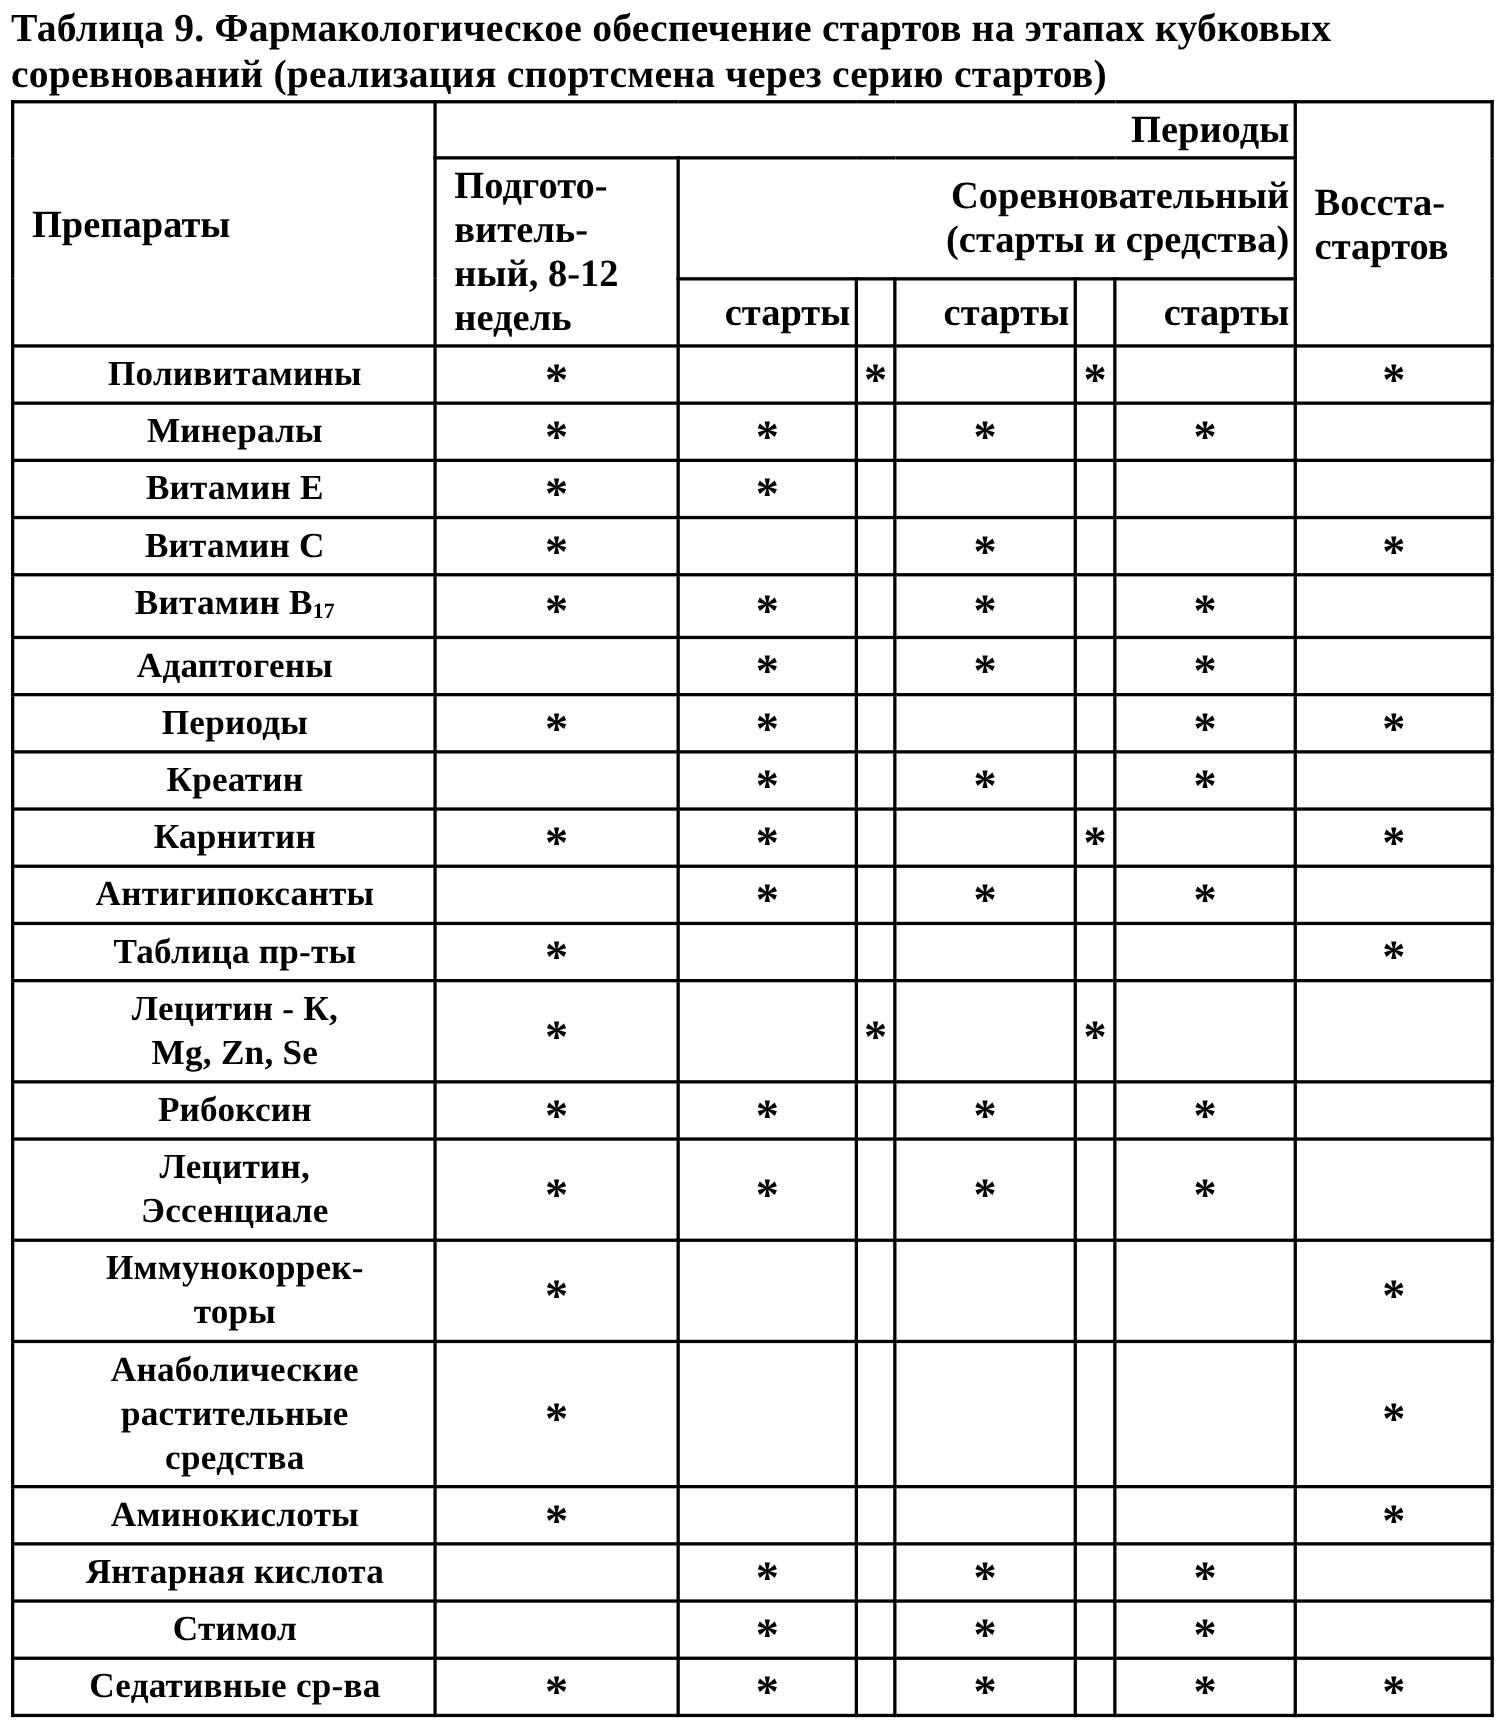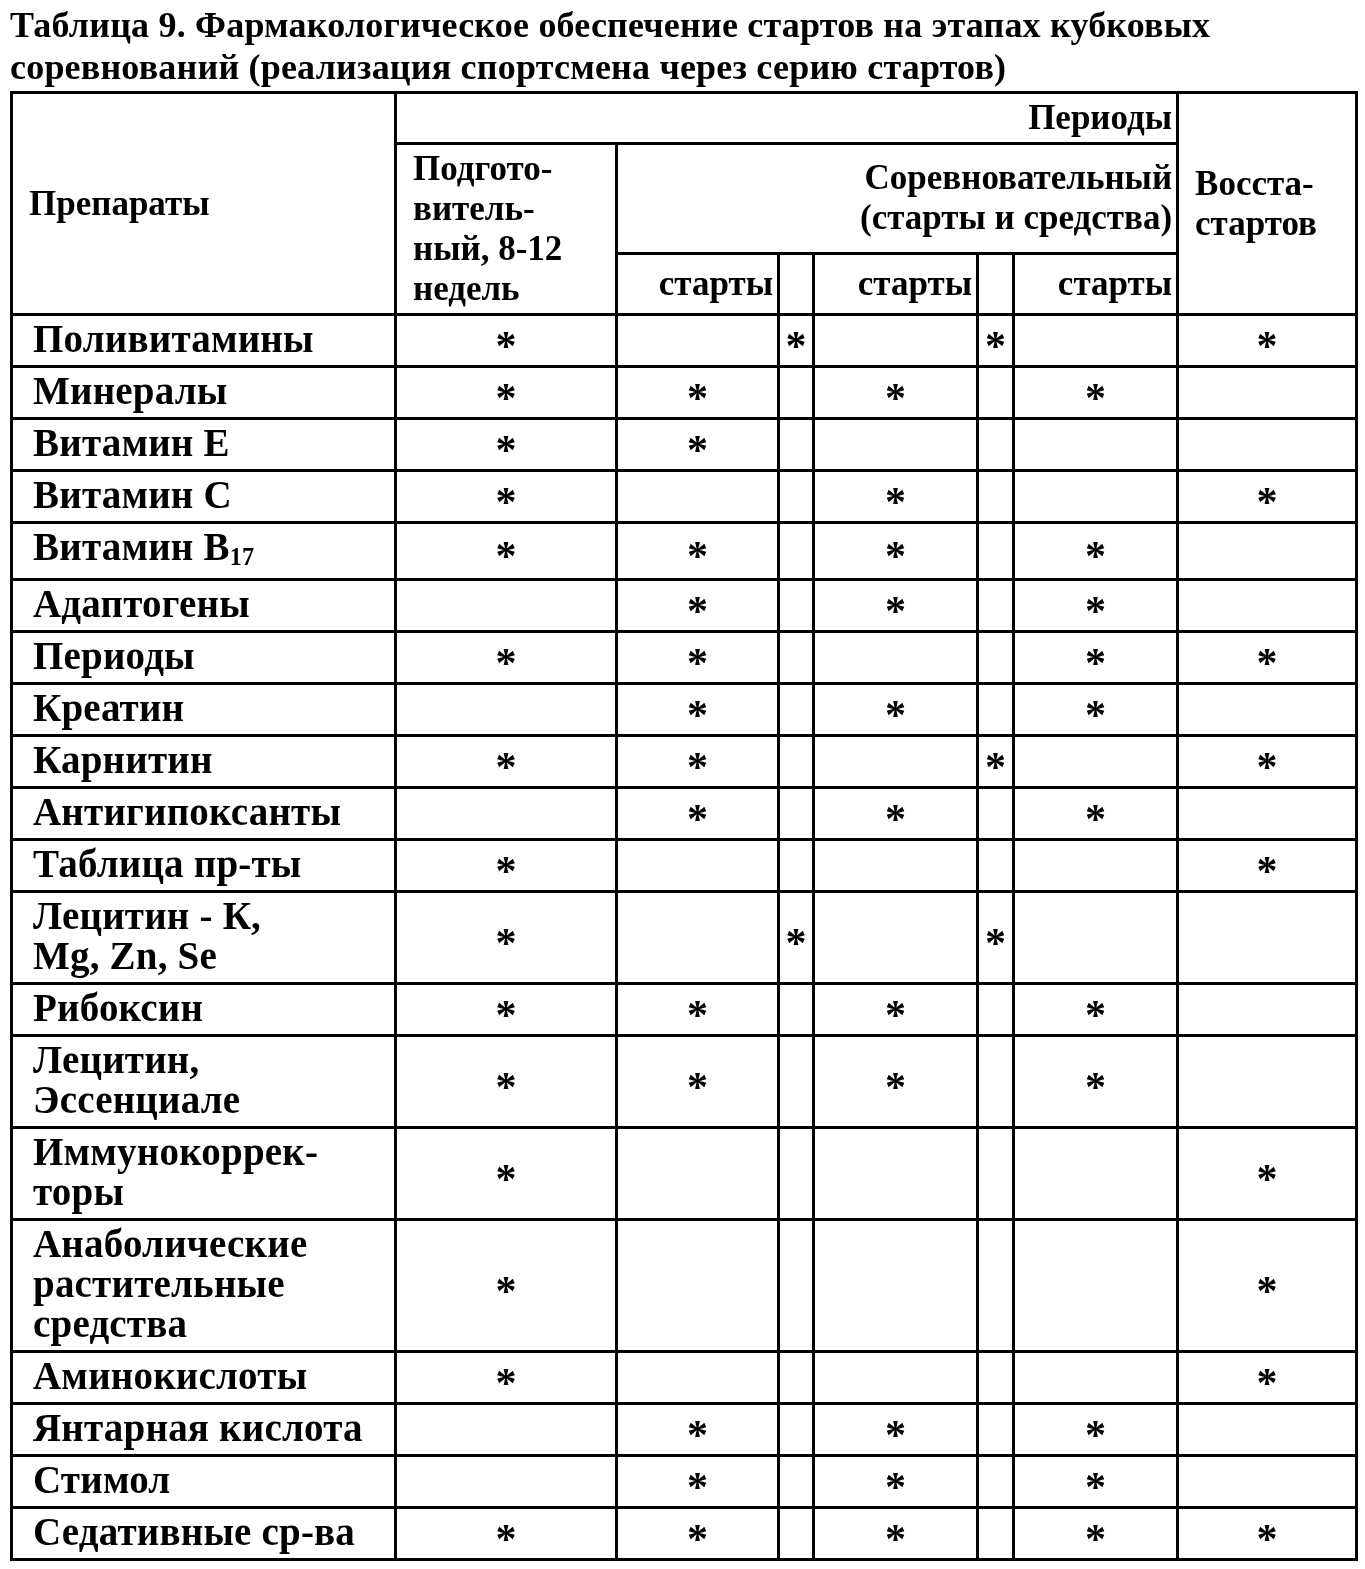--- a/index.html
+++ b/index.html
@@ -33,22 +33,22 @@
   }
   thead th {
     font-size: 35px;
     line-height: 40px;
     padding: 4px 4px;
   }
   .th-left  { text-align: left; padding-left: 16px; white-space: pre-line; }
   .th-center{ text-align: right; white-space: pre-line; }
 
   td.drug {
-    text-align: left;
-    font-size: 39px;
+    text-align: center;
+    font-size: 32px;
     line-height: 40px;
     padding: 3px 0 6px 20px;
     white-space: pre-line;
     letter-spacing: 0.2px;
   }
   td.mark {
     text-align: center;
     font-size: 42px;
     line-height: 40px;
     padding: 0;

